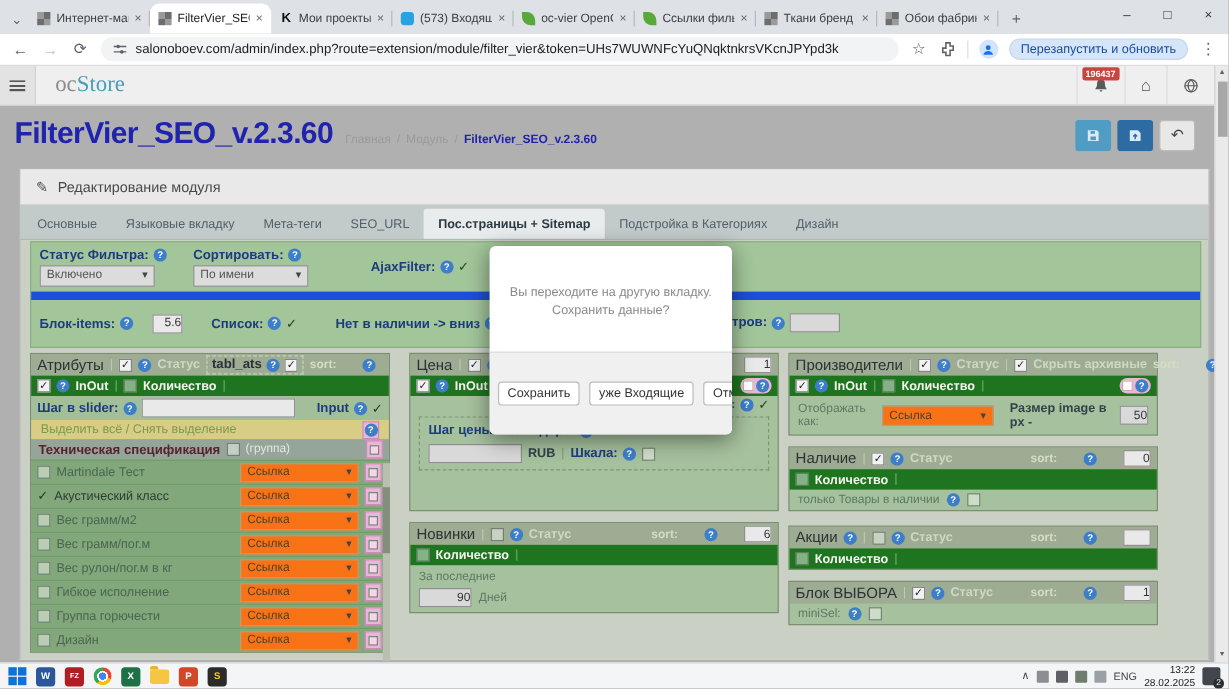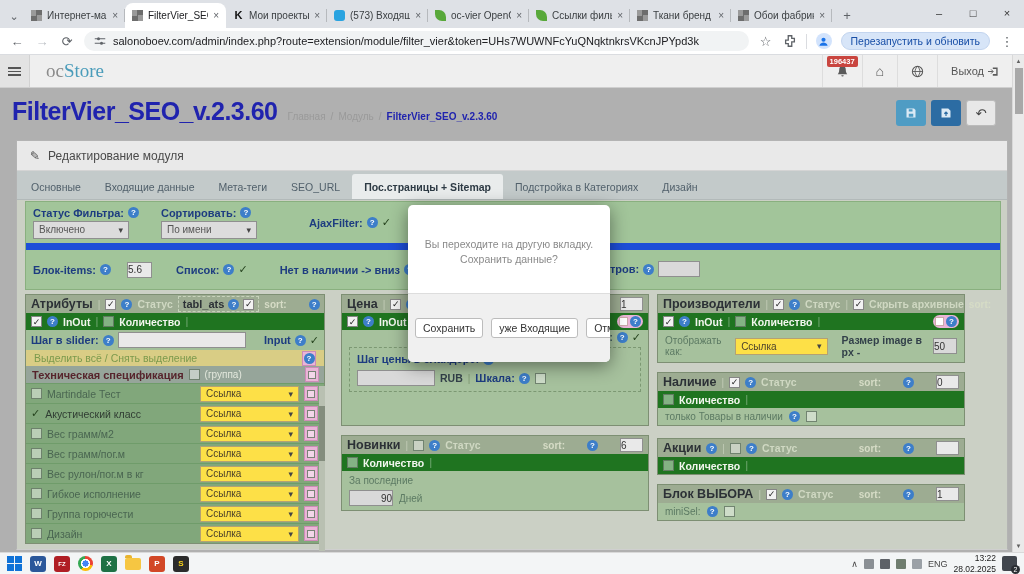--- a/index.html
+++ b/index.html
@@ -62,45 +62,45 @@
   .mtab{padding:7px 12px 6px;font-size:10.5px;color:#51606b}
   .mtab.active{background:#e9ecec;border-radius:3px 3px 0 0;color:#2d3a44;font-weight:bold}
 
   
   .settings{position:absolute;top:60px;left:8px;width:976px;height:89px;background:#a2c59a;border:1px solid #89b07f}
   .srow1{height:48px;border-bottom:7px solid #1d4ed8;display:flex;align-items:center;gap:22px;padding:0 7px}
   .fld{display:flex;flex-direction:column;gap:2px}
   .nv{color:#1d3c80;font-weight:bold;font-size:11px;display:flex;gap:4px;align-items:center;white-space:nowrap}
   .sel{width:96px;height:18px;background:#dcdcdc;border:1px solid #8f8f8f;font-size:10px;color:#555;display:flex;align-items:center;justify-content:space-between;padding:0 5px;white-space:nowrap}
   .sel:after{content:"▾";color:#444;font-size:9px}
-  .sel.tan{background:#fde047;border-color:#b3a173;color:#493f2b}
+  .sel.tan{background:#f97316;border-color:#b3a173;color:#493f2b}
   .tick{color:#24421d;font-weight:bold;font-size:11px}
   .tick:after{content:"✓"}
   .srow2{height:39px;display:flex;align-items:center;gap:16px;padding:0 7px}
-  .inp{background:#e9e9e9;border:1px solid #8f8f8f;height:16px;font-size:10px;color:#333;text-align:left;font-family:inherit}
+  .inp{background:#e9e9e9;border:1px solid #8f8f8f;height:16px;font-size:10px;color:#333;text-align:right;font-family:inherit}
   .partial{position:absolute;left:578px;top:59px;display:flex;align-items:center;gap:4px}
 
   
   .cb{width:11px;height:11px;background:#f2f2f2;border:1px solid #858585;display:inline-flex;align-items:center;justify-content:center;font-size:9px;color:#222;flex:0 0 auto}
   .cb.on:after{content:"✓";font-weight:bold}
   .cb.faint{background:rgba(255,255,255,.45);border-color:rgba(90,110,90,.8)}
   .q{width:11px;height:11px;border-radius:50%;background:#3d7ec9;color:#fff;font-size:8px;font-weight:bold;display:inline-flex;align-items:center;justify-content:center;flex:0 0 auto}
   .q:after{content:"?"}
   .pinkbox{width:14px;height:15px;background:#eab5d7;border:1px solid #cd8cb8;display:inline-flex;align-items:center;justify-content:center;flex:0 0 auto}
   .pinkbox .cb{width:8px;height:8px}
 
   
   .cols{position:absolute;top:153px;left:8px;width:976px;height:257px}
   .col{position:absolute;top:0}
   .c1{left:0;width:300px;height:257px;overflow:hidden}
   .c2{left:316px;width:308px}
   .c3{left:632px;width:308px}
   .panel{border:1px solid #7d8f73;margin-bottom:9px;background:#a6c19d}
   .phead{height:18px;background:#9dac92;display:flex;align-items:center;gap:5px;padding:0 5px;white-space:nowrap}
-  .ptitle{font-size:12.5px;font-weight:bold;color:#2c3136}
+  .ptitle{font-size:12.5px;font-weight:normal;color:#2c3136}
   .psep{color:#c2ccb6;font-size:10px}
   .pstat{color:#cfd8c2;font-weight:bold;font-size:10.5px}
   .sortw{margin-left:auto;display:flex;align-items:center;gap:22px}
   .sortl{color:#d6dcc6;font-weight:bold;font-size:10px}
   .sorti{width:23px;height:14px}
   .dbar{height:17px;background:#1f7420;display:flex;align-items:center;gap:5px;padding:0 5px;color:#f2f6ee;font-weight:bold;font-size:10.5px}
   .dbar .psep{color:#5c9a5c}
   .ptoggle{margin-left:auto;display:flex;align-items:center;gap:2px;background:#eab5d7;border-radius:8px;padding:1px 2px}
   .ptoggle .kn{width:9px;height:9px;background:#fff;border:1px solid #caa}
   .tatbox{border:1px dashed #c6d2ba;display:flex;align-items:center;gap:4px;padding:1px 4px}
@@ -252,27 +252,20 @@
       </div>
       <div class="ahitem">
           <span style="font-size:14px">⌂</span>
         </div>
       <div class="ahitem">
           <svg width="13" height="13" viewBox="0 0 16 16">
             <circle cx="8" cy="8" r="6.3" fill="none" stroke="#5a5a5a" stroke-width="1.3"></circle>
             <path d="M1.7 8h12.6M8 1.7c-4 4-4 8.6 0 12.6 4-4 4-8.6 0-12.6z" fill="none" stroke="#5a5a5a" stroke-width="1.1"></path>
           </svg>
         </div>
-      <div class="ahitem">
-          <span>Выход</span>
-          <svg width="11" height="11" viewBox="0 0 16 16">
-            <path d="M7 2h7v12H7v-2.5h5v-7H7z" fill="#5a5a5a"></path>
-            <path d="M0 8h7M4.5 5l3 3-3 3" stroke="#5a5a5a" stroke-width="1.4" fill="none"></path>
-          </svg>
-        </div>
     </div>
   </div>
 
   <div class="ttlrow">
     <span class="h1">FilterVier_SEO_v.2.3.60</span>
     <span class="crumbs">
       <span>Главная</span>
       <span>/</span>
       <span>Модуль</span>
       <span>/</span>
@@ -298,21 +291,21 @@
       </div>
   </div>
 
   <div class="mp">
     <div class="mphead">
       <span>✎</span>
       <span>Редактирование модуля</span>
     </div>
     <div class="mtabs">
       <div class="mtab">Основные</div>
-      <div class="mtab">Входящие данные</div>
+      <div class="mtab">Языковые вкладку</div>
       <div class="mtab">Мета-теги</div>
       <div class="mtab">SEO_URL</div>
       <div class="mtab active">Пос.страницы + Sitemap</div>
       <div class="mtab">Подстройка в Категориях</div>
       <div class="mtab">Дизайн</div>
     </div>
 
     <div class="settings">
       <div class="srow1">
         <div class="fld">

